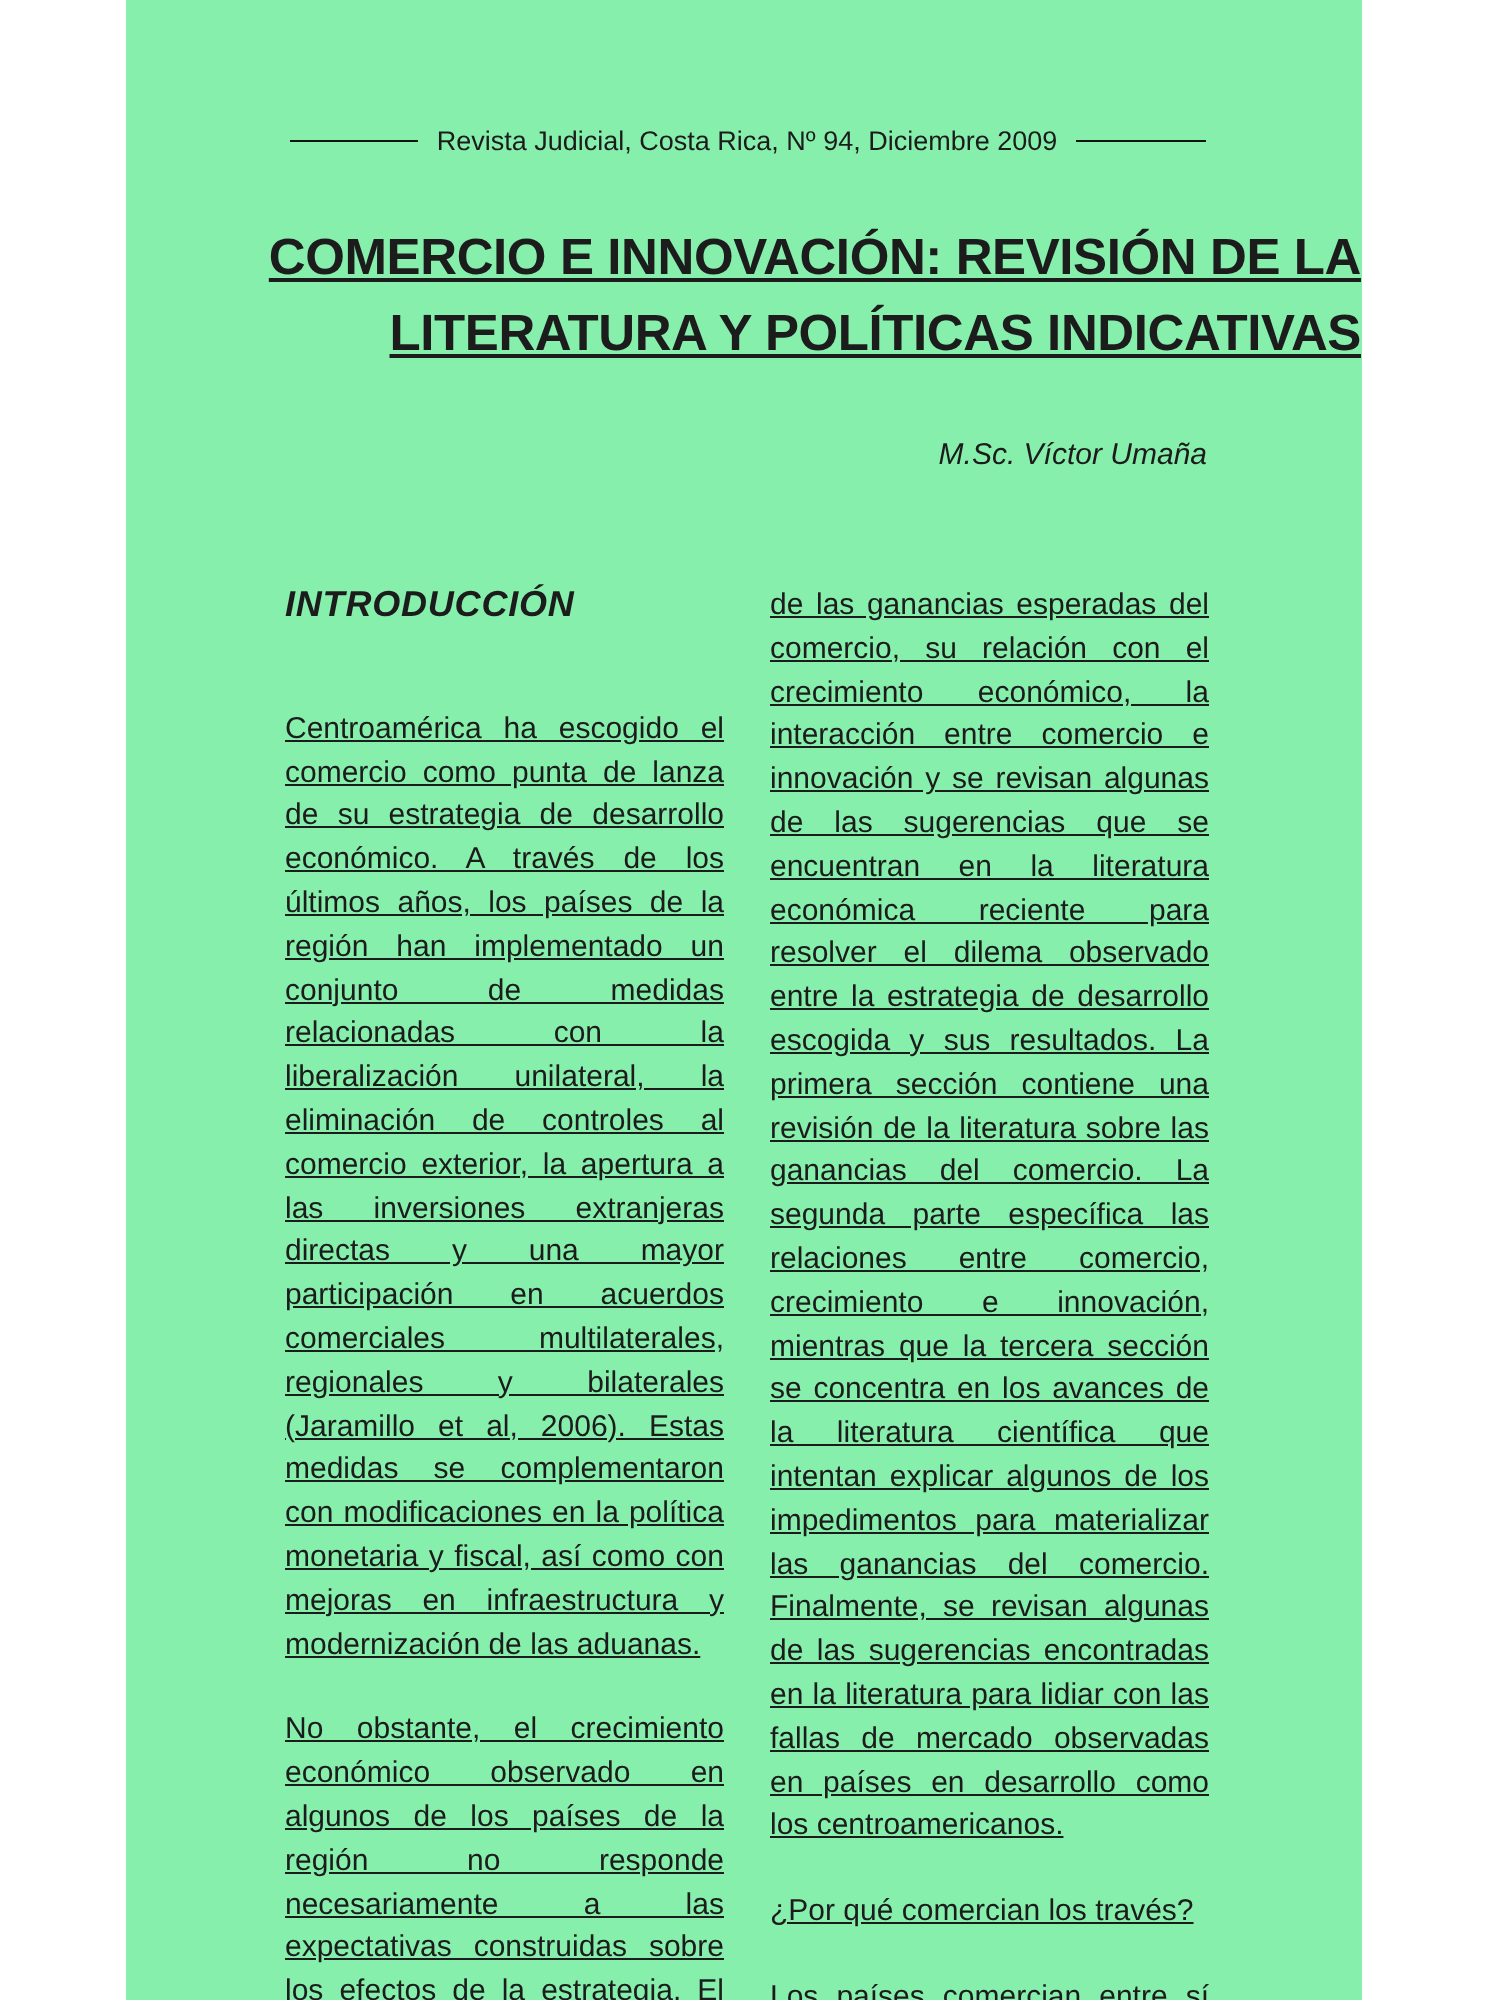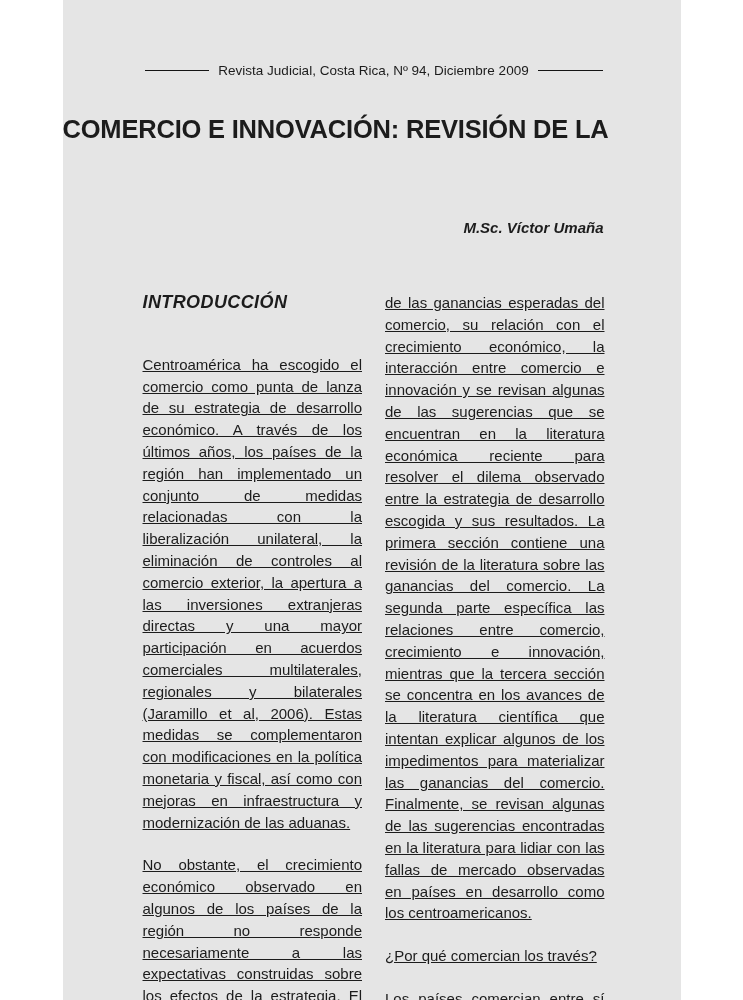--- a/index.html
+++ b/index.html
@@ -5,21 +5,21 @@
   html, body {
     margin: 0;
     padding: 0;
     background: #ffffff;
   }
   .page {
     position: relative;
     width: 618px;
     height: 1000px;
     margin: 0 auto;
-    background: #e5e5e5;
+    background: #86efac;
     font-family: "Liberation Sans", sans-serif;
     color: #1c1c1c;
     overflow: hidden;
   }
   
   .journal-header {
     position: absolute;
     top: 63px;
     left: 82px;
     right: 78px;
@@ -34,36 +34,37 @@
     height: 0;
     border-top: 1.6px solid #141414;
   }
   
   .article-title {
     position: absolute;
     top: 111px;
     left: 0;
     right: 0;
     margin: 0;
-    text-align: left;
+    text-align: right;
     font-size: 25.5px;
     line-height: 37.5px;
     font-weight: bold;
     letter-spacing: -0.2px;
+    text-decoration: underline;
   }
   .title-line { display: block; }
   
   .author-block {
     position: absolute;
     top: 218px;
     right: 77px;
     text-align: right;
     font-size: 15px;
     line-height: 19.5px;
-    font-weight: bold;
+    font-weight: normal;
     font-style: italic;
   }
   
   .article-body {
     position: absolute;
     top: 292px;
     left: 80px;
     right: 76px;
     display: flex;
     gap: 23px;
@@ -100,20 +101,21 @@
 <div class="page">
 
   <div class="journal-header">
     <span class="header-rule"></span>
     <span class="header-text">Revista Judicial, Costa Rica, Nº 94, Diciembre 2009</span>
     <span class="header-rule"></span>
   </div>
 
   <h1 class="article-title">
     <span class="title-line">COMERCIO E INNOVACIÓN: REVISIÓN DE LA</span>
+    <span class="title-line">LITERATURA Y POLÍTICAS INDICATIVAS</span>
   </h1>
 
   <div class="author-block">
     <div>M.Sc. Víctor Umaña</div>
   </div>
 
   <div class="article-body">
 
     <div class="column">
       <h2 class="section-heading">INTRODUCCIÓN</h2>

